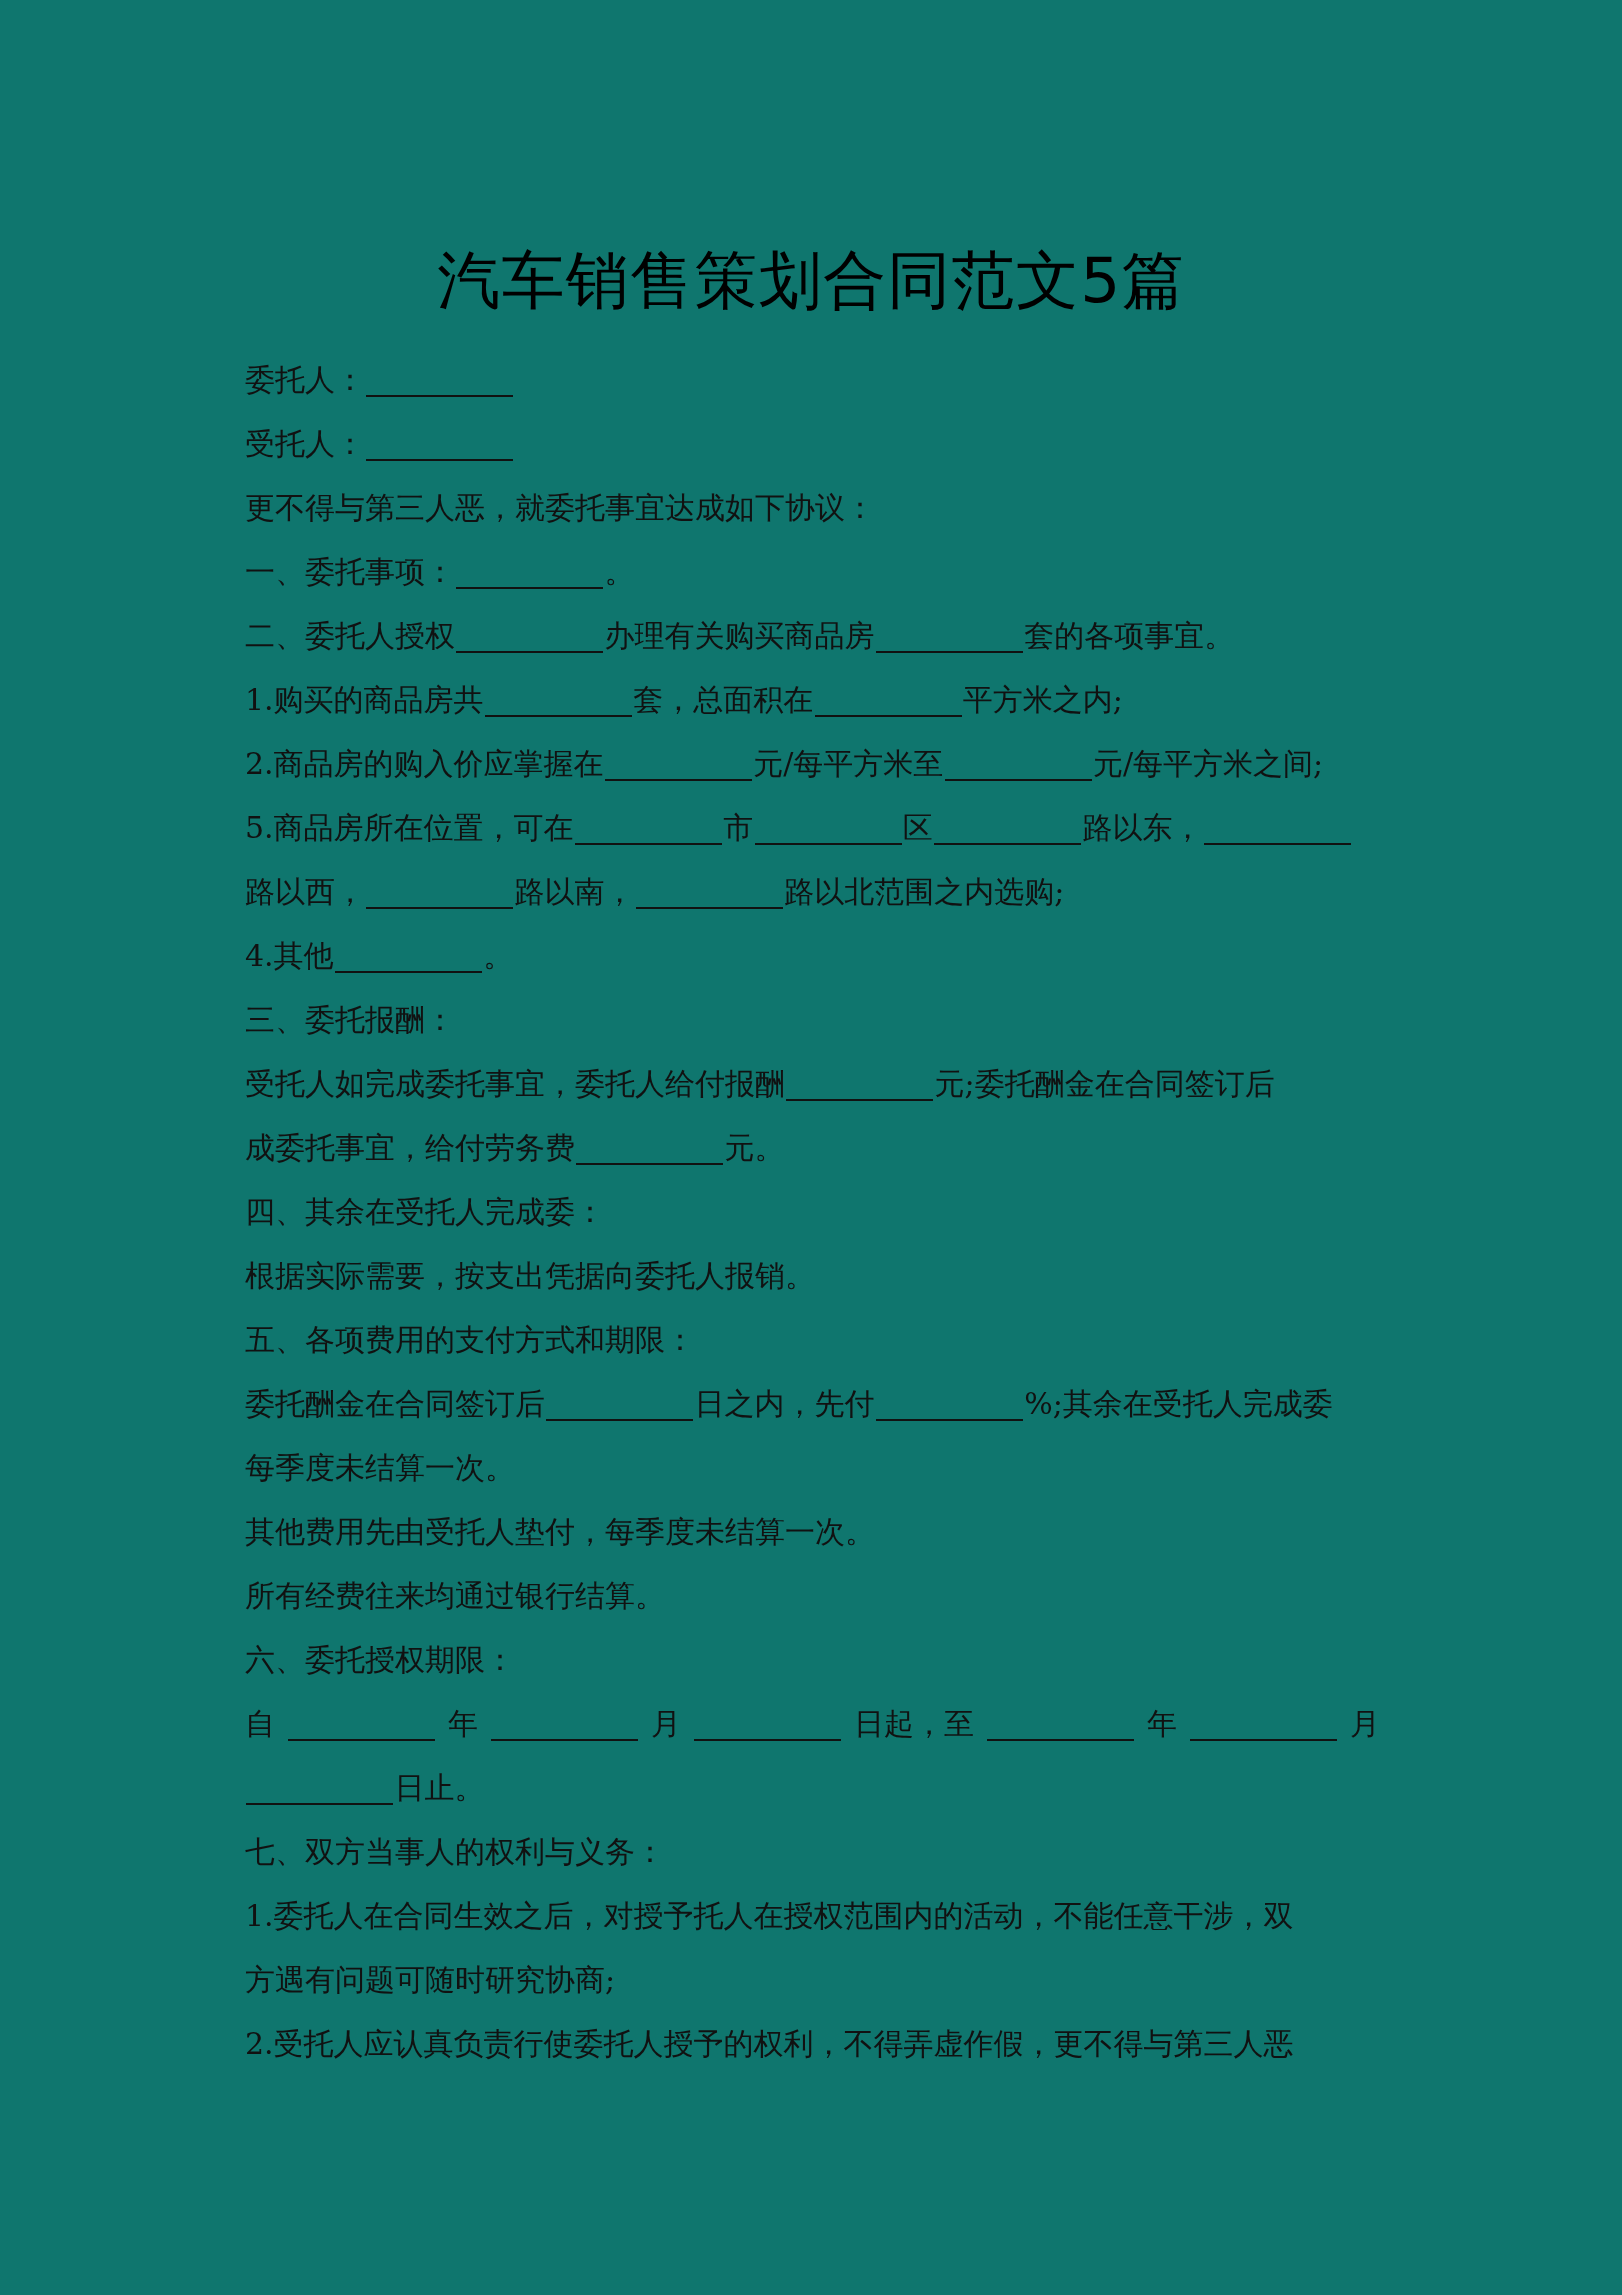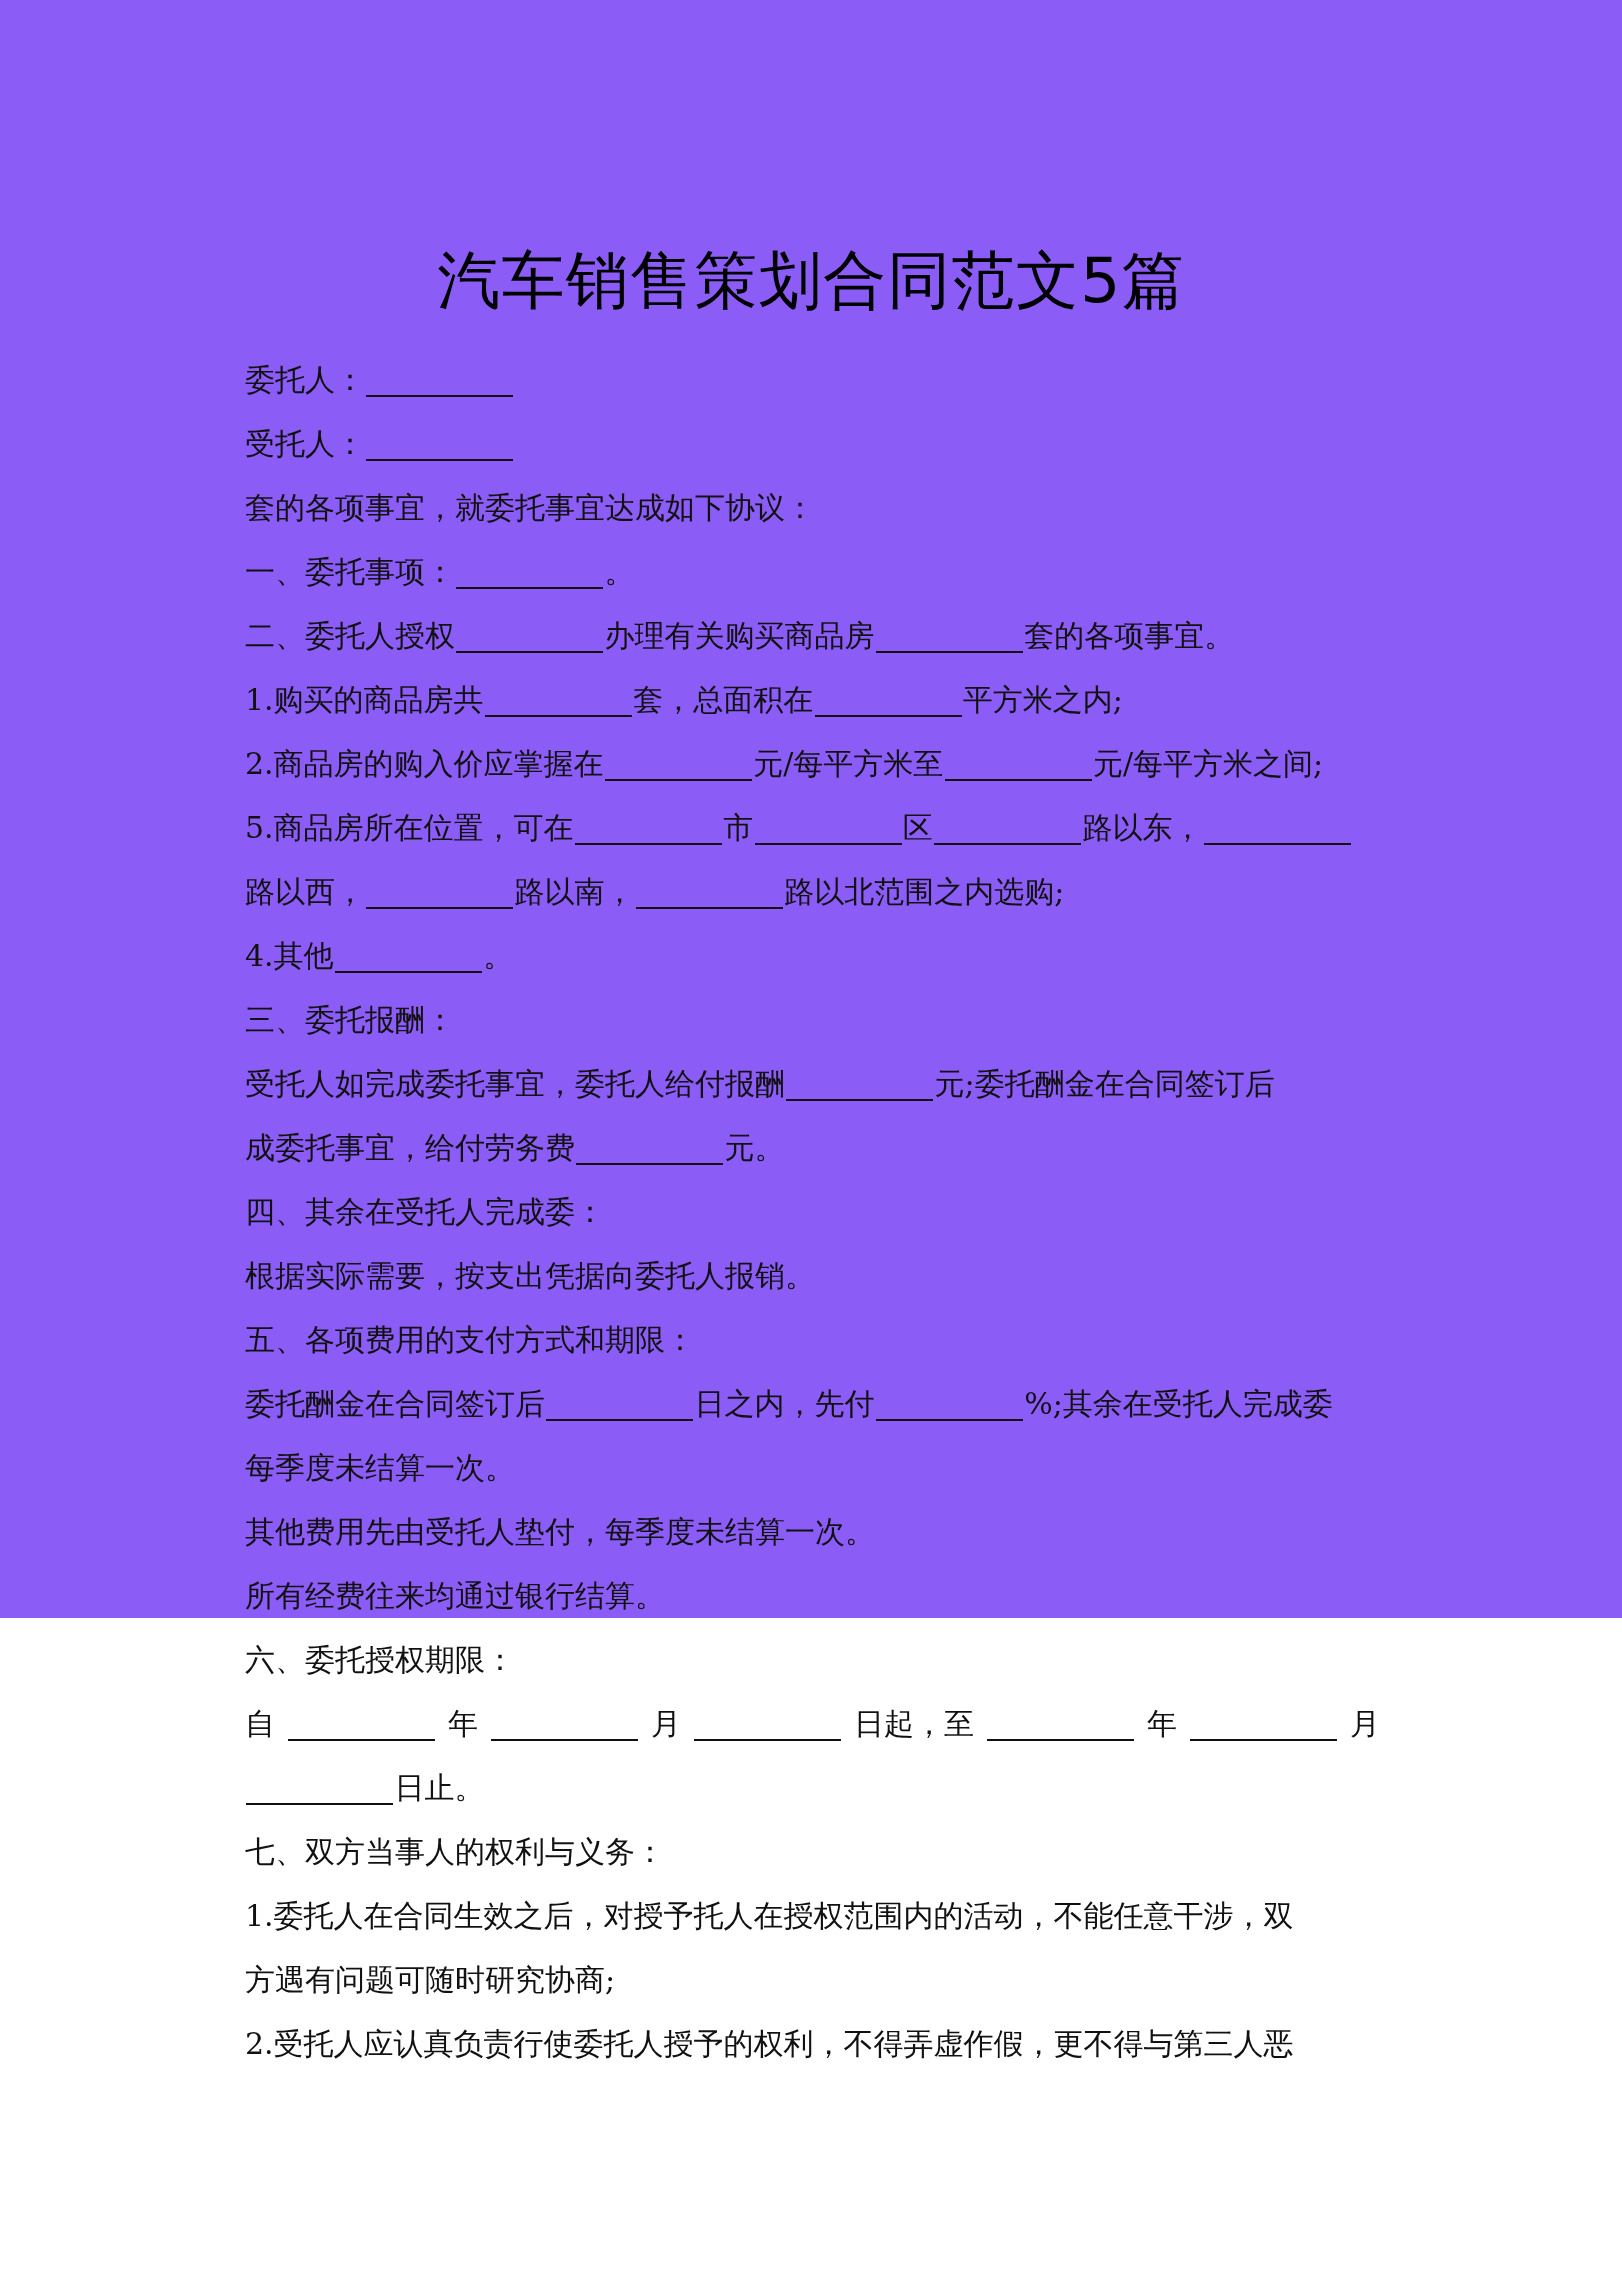--- a/index.html
+++ b/index.html
@@ -1,18 +1,18 @@
 <!DOCTYPE html>
 <html style="font-size:10.5px"><head>
   <meta charset="utf-8">
   <style>
     html, body { margin: 0; padding: 0; background: #ffffff; }
     body { width: 1623px; height: 2295px; position: relative; overflow: hidden;
       font-family: "DejaVu Serif", "Liberation Serif", serif; color: #111; }
-    .page { position: absolute; left: 0; top: 0; width: 1623px; height: 1618px; background: #8b5cf6; }
+    .page { position: absolute; left: 0; top: 0; width: 1623px; height: 2295px; background: #0f766e; }
     .title { position: absolute; left: 0; width: 1623px; top: 196px; text-align: center;
       font-size: 63px; line-height: 85px; letter-spacing: 1.3px; color: #000;
       font-family: "DejaVu Sans", "Liberation Sans", sans-serif; font-weight: normal; }
     .body { position: absolute; left: 245px; top: 347px; width: 1135px; }
     .line { height: 64px; font-size: 30px; line-height: 63px; white-space: nowrap; color: #111;
       display: flex; align-items: center; }
     .line.justify { justify-content: space-between; }
     .blank { display: inline-block; width: 147px; border-bottom: 2px solid #111; height: 34px;
       vertical-align: baseline; margin: 0 1.3px; }
     .seg { display: inline-block; }
@@ -25,21 +25,21 @@
   <div class="body" id="doc-body">
       <div class="line">
         <span class="seg">委托人：</span>
         <span class="blank"></span>
       </div>
       <div class="line">
         <span class="seg">受托人：</span>
         <span class="blank"></span>
       </div>
       <div class="line">
-        <span class="seg">套的各项事宜，就委托事宜达成如下协议：</span>
+        <span class="seg">更不得与第三人恶，就委托事宜达成如下协议：</span>
       </div>
       <div class="line">
         <span class="seg">一、委托事项：</span>
         <span class="blank"></span>
         <span class="seg">。</span>
       </div>
       <div class="line">
         <span class="seg">二、委托人授权</span>
         <span class="blank"></span>
         <span class="seg">办理有关购买商品房</span>

